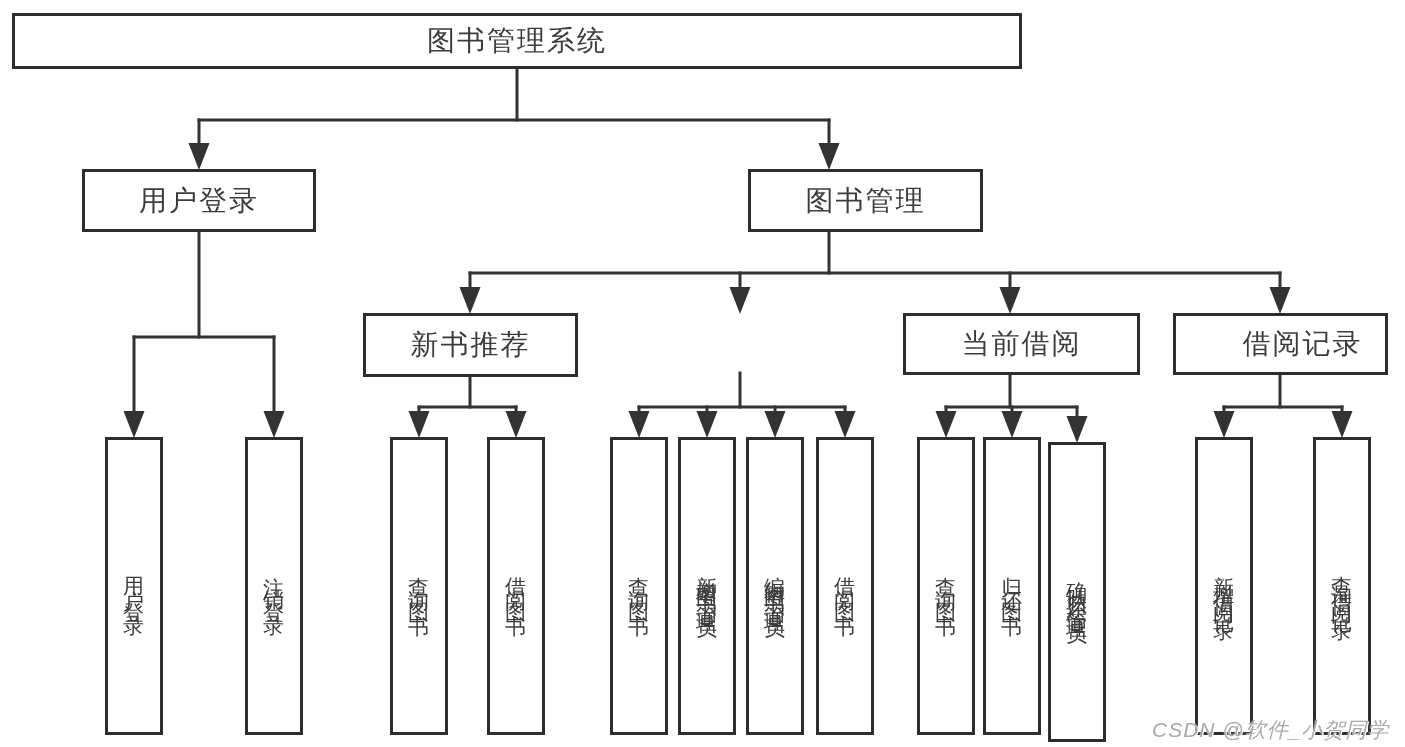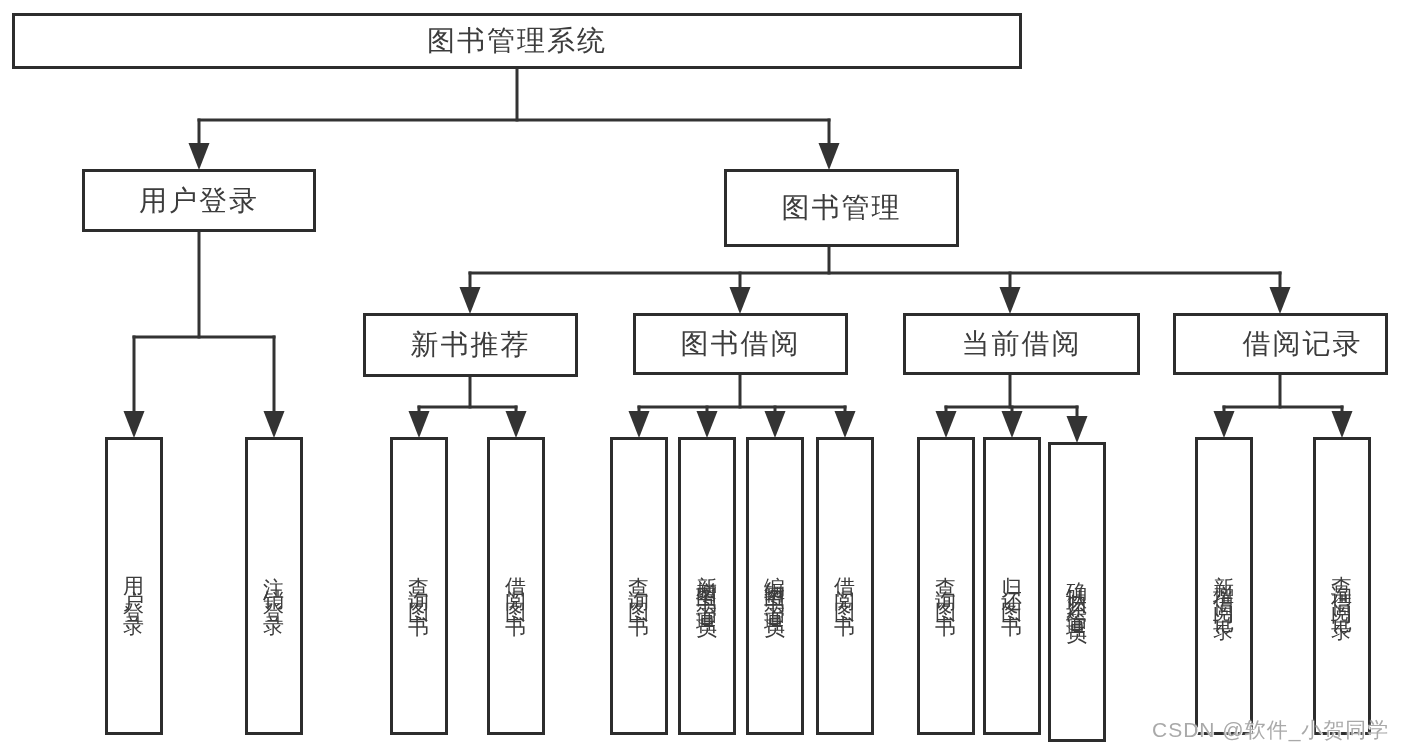--- a/index.html
+++ b/index.html
@@ -36,20 +36,21 @@
   #watermark {
     position: absolute;
     left: 1152px;
     top: 716px;
     z-index: 2;
     font-size: 21px;
     color: #a9a9a9;
     letter-spacing: 1px;
     text-shadow: 0 0 2px #ffffff, 1px 1px 0 #ffffff;
     white-space: nowrap;
+    font-style: italic;
   }
 </style>
 </head>
 <body>
 
 <div id="canvas">
 
   <svg id="wires" width="1405" height="747">
       <line x1="517" y1="66" x2="517" y2="120" stroke="#333333" stroke-width="3" stroke-linecap="square"></line>
       <line x1="199" y1="120" x2="829" y2="120" stroke="#333333" stroke-width="3" stroke-linecap="square"></line>
@@ -105,29 +106,26 @@
       <polygon points="1331.5,411 1352.5,411 1342,438" fill="#333333"></polygon>
     </svg>
 
   <div class="node h" style="left:12px; top:13px; width:1010px; height:56px;">
     <span class="label">图书管理系统</span>
   </div>
 
   <div class="node h" style="left:82px; top:169px; width:234px; height:63px;">
     <span class="label">用户登录</span>
   </div>
-  <div class="node h" style="left:724px; top:169px; width:235px; height:78px;">
+  <div class="node h" style="left:748px; top:169px; width:235px; height:63px;">
     <span class="label">图书管理</span>
   </div>
 
   <div class="node h" style="left:363px; top:313px; width:215px; height:64px;">
     <span class="label">新书推荐</span>
-  </div>
-  <div class="node h" style="left:633px; top:313px; width:215px; height:62px;">
-    <span class="label">图书借阅</span>
   </div>
   <div class="node h" style="left:903px; top:313px; width:237px; height:62px;">
     <span class="label">当前借阅</span>
   </div>
   <div class="node h" style="left:1173px; top:313px; width:215px; height:62px;padding-left:44px;">
     <span class="label">借阅记录</span>
   </div>
 
   <div class="node v sp4" style="left:105px; top:437px; width:58px; height:298px;">
     <span class="label">用户登录</span>

